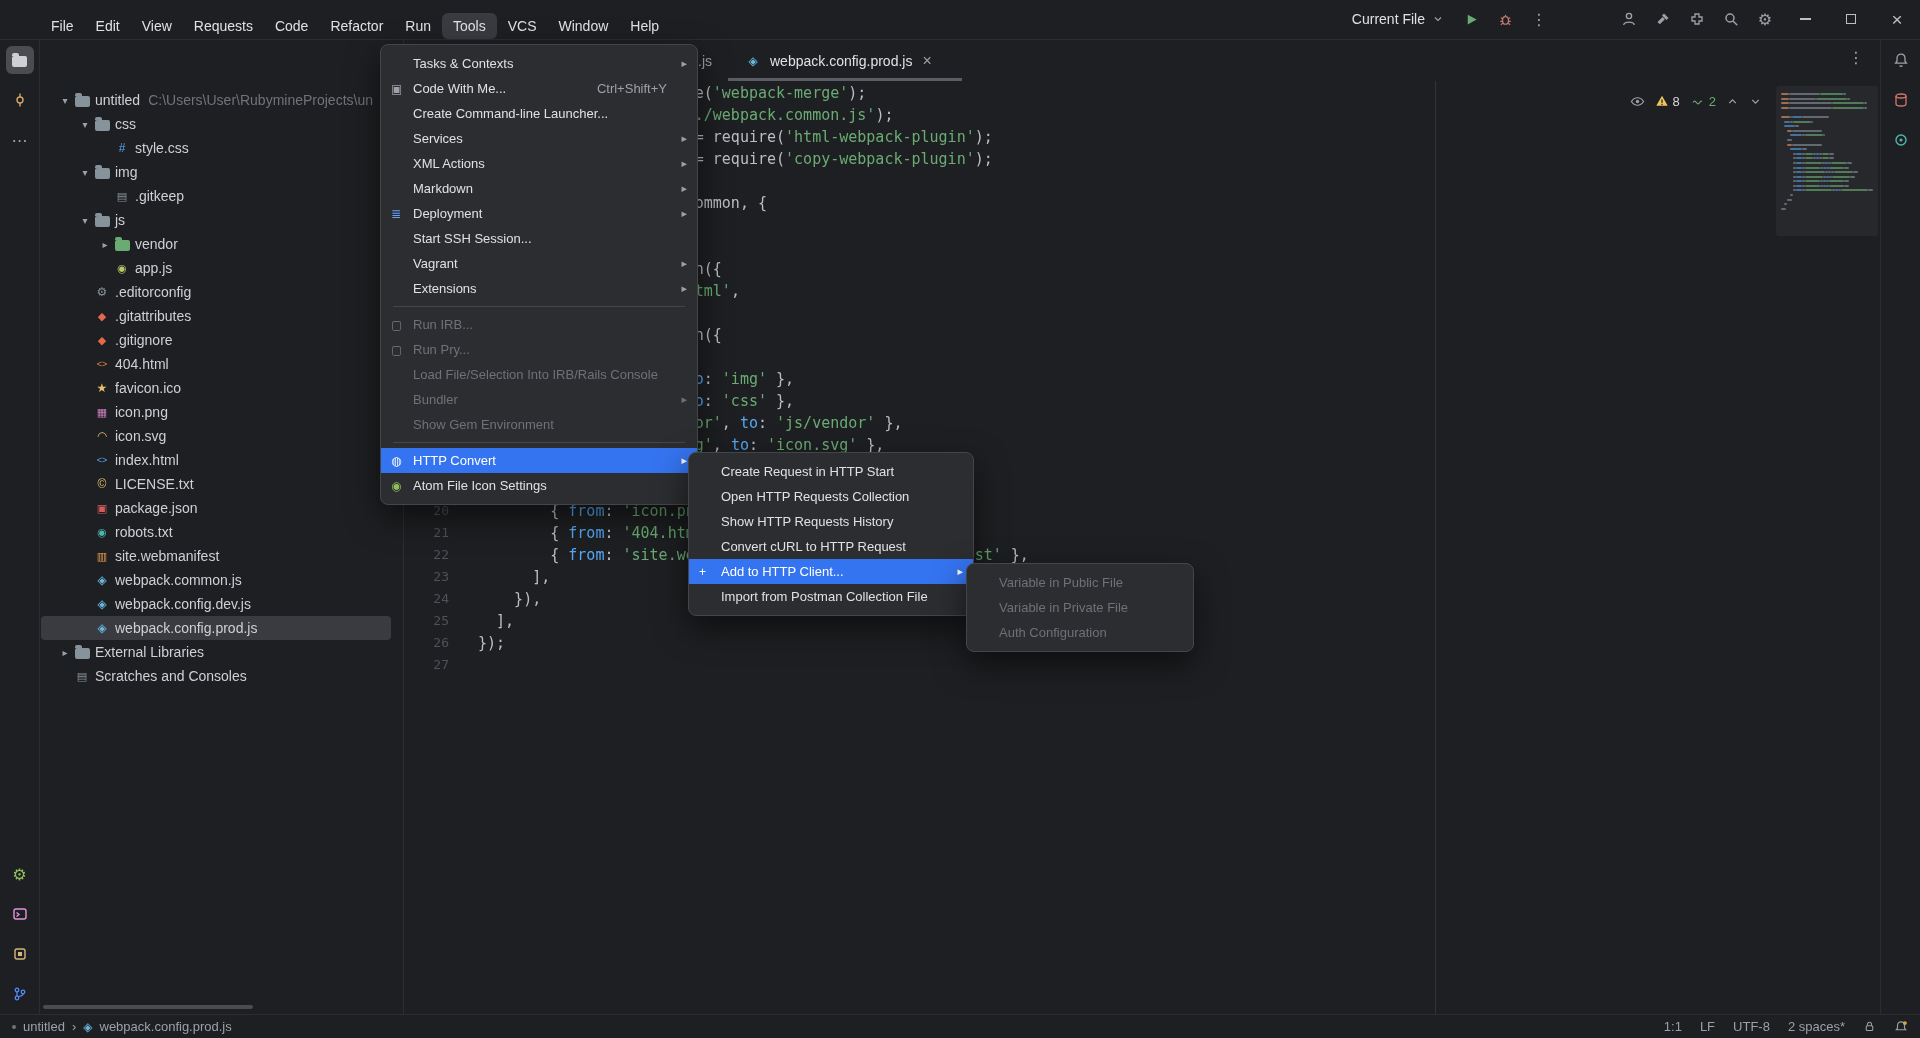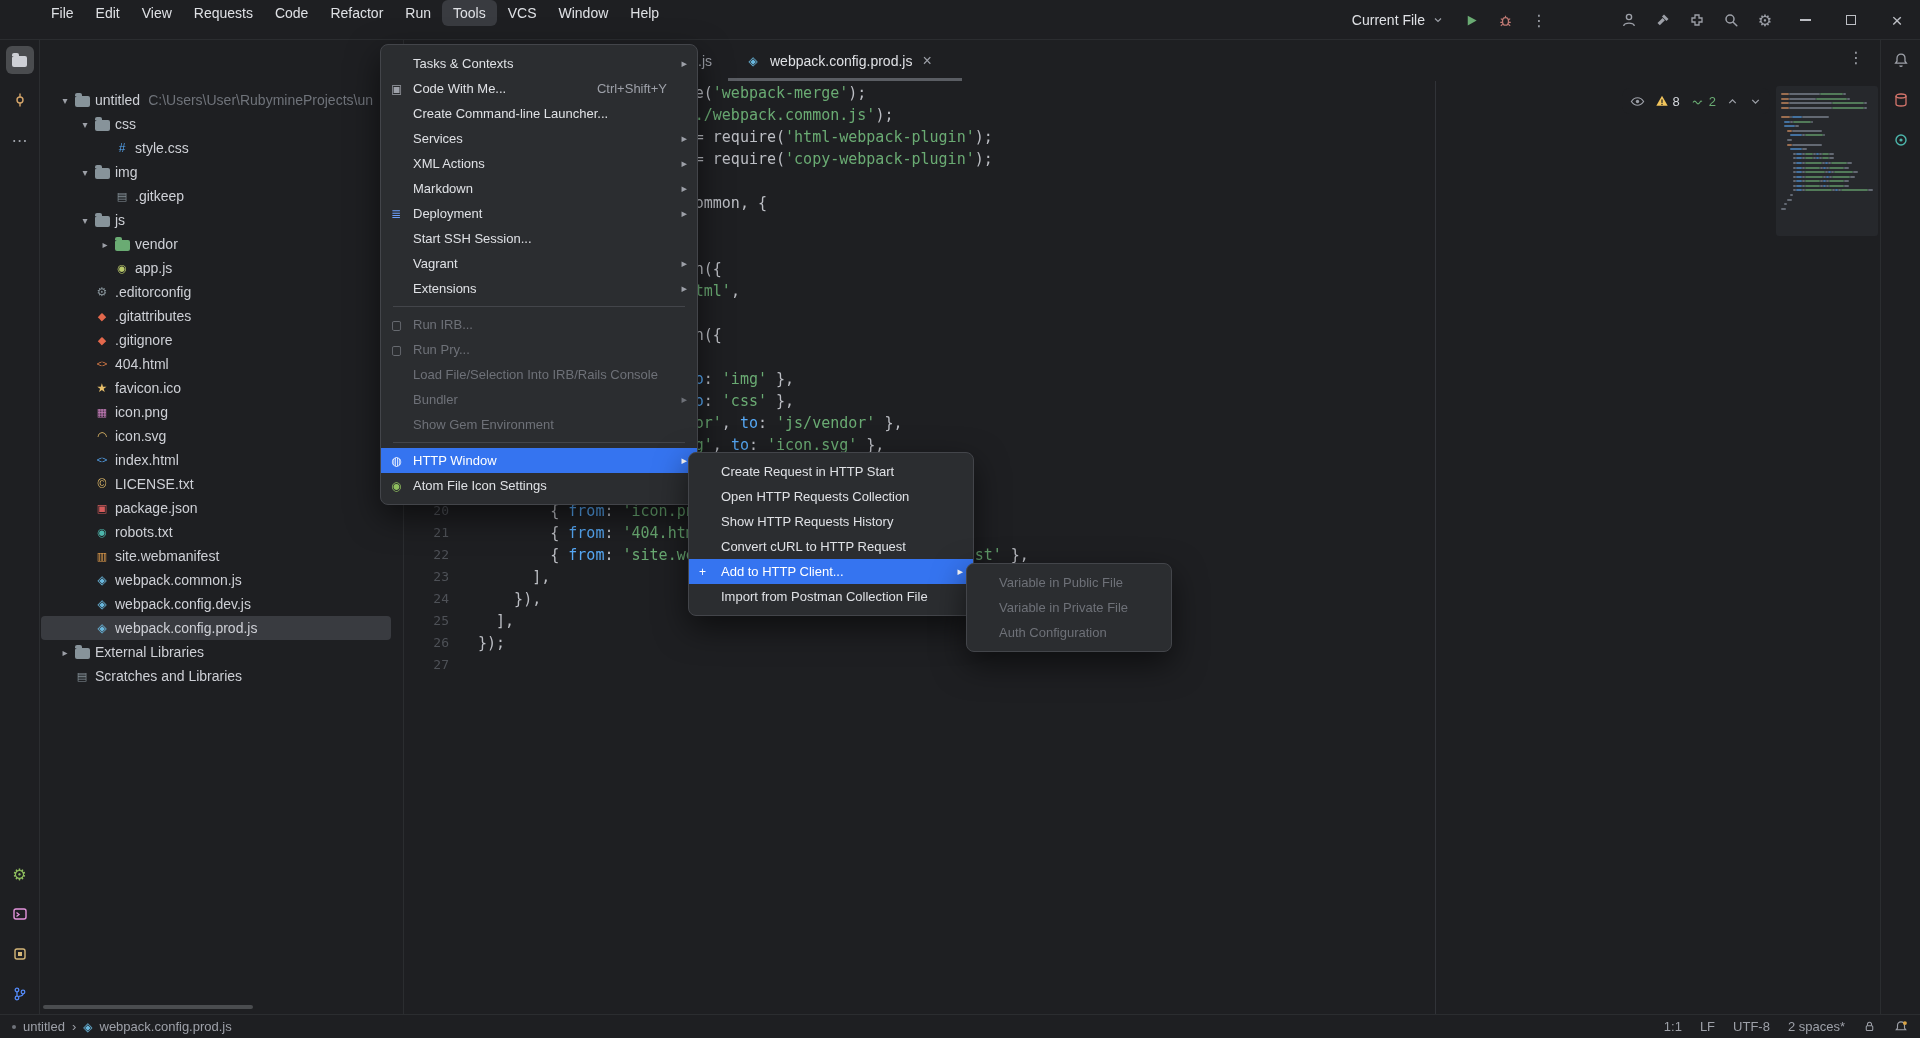--- a/index.html
+++ b/index.html
@@ -2,21 +2,21 @@
 <html><head>
 <meta charset="utf-8">
 <title>RubyMine – Tools menu</title>
 <style>
   * { box-sizing:border-box; margin:0; padding:0; }
   html,body { width:1920px; height:1038px; background:#1E1F22; overflow:hidden;
               font-family:"Liberation Sans","DejaVu Sans",sans-serif; color:#BCBEC4; }
   .app { position:relative; width:1920px; height:1038px; background:#1E1F22; overflow:hidden; }
 
   
-  .menubar { position:absolute; left:0; top:0; right:0; height:40px; display:flex; align-items:flex-start;
+  .menubar { position:absolute; left:0; top:0; right:0; height:40px; display:flex; align-items:flex-end;
              padding-left:40px; background:#1E1F22; border-bottom:1px solid #2B2D30; z-index:20; }
   .mb-items { display:flex; align-items:center; }
   .mb-item { padding:0 11px; height:26px; line-height:26px; border-radius:6px; font-size:14px; color:#DFE1E5; }
   .mb-item.open { background:#393B40; }
   .mb-right { margin-left:auto; display:flex; align-items:center; height:40px; }
   .runwidget { display:flex; align-items:center; gap:7px; padding:0 10px; font-size:14px; color:#DFE1E5; }
   .tb-ic { width:34px; height:40px; display:flex; align-items:center; justify-content:center; color:#9DA0A8; font-size:16px; }
   .tb-gap { width:56px; }
   .win-btn { width:46px; height:40px; display:flex; align-items:center; justify-content:center; color:#BCBEC4; }
   .win-min { width:11px; height:2px; background:#BCBEC4; }
@@ -86,21 +86,21 @@
   .mm-line { height:2px; margin-bottom:2.6px; display:flex; }
   .mm-sp { height:2px; flex:none; }
   .mm-tk { height:2px; border-radius:1px; flex:none; opacity:.85; }
   .mmc-p { background:#6E7480; } .mmc-s { background:#5B8A62; } .mmc-k { background:#B07A57; } .mmc-y { background:#4A7FB5; }
 
   
   .popup { position:absolute; background:#2B2D30; border:1px solid #43454A; border-radius:8px;
            padding:6px 0; box-shadow:0 12px 32px rgba(0,0,0,.55); font-size:13px; }
   #menu-tools { left:380px; top:44px;  width:318px; z-index:50; }
   #menu-http  { left:688px; top:452px; width:286px; z-index:60; }
-  #menu-add   { left:966px; top:563px; width:206px; z-index:70; }
+  #menu-add   { left:966px; top:563px; width:228px; z-index:70; }
   .menu-row { height:25px; display:flex; align-items:center; padding:0 10px; color:#DFE1E5; }
   .menu-ic { width:22px; flex:none; font-size:12px; }
   .menu-label { flex:1; white-space:nowrap; overflow:hidden; }
   .menu-shortcut { color:#9DA0A8; margin-left:20px; }
   .menu-arrow { width:10px; margin-left:10px; color:#9DA0A8; font-size:11px; text-align:right; }
   .menu-row.sel { background:#3574F0; color:#FFFFFF; }
   .menu-row.sel .menu-arrow, .menu-row.sel .menu-shortcut { color:#FFFFFF; }
   .menu-row.dis { color:#6E7178; }
   .menu-row.dis .menu-arrow { color:#6E7178; }
   .menu-sep { height:1px; background:#43454A; margin:5px 12px; }
@@ -402,21 +402,21 @@
           <span class="t-ch">▸</span>
           <span class="t-ic">
             <span class="fold" style="background: rgb(135, 147, 154);"></span>
           </span>
           <span class="t-label">External Libraries</span>
         </div>
         <div class="tree-row">
           <span class="t-ind" style="width: 16px;"></span>
           <span class="t-ch"></span>
           <span class="t-ic" style="color: rgb(135, 147, 154); font-size: 11px;">▤</span>
-          <span class="t-label">Scratches and Libraries</span>
+          <span class="t-label">Scratches and Consoles</span>
         </div>
       </div>
     <div class="h-thumb"></div>
   </div>
 
   <div class="tabbar" id="tabbar">
       <div class="tab tab-0">
         <span class="t-ic" style="color: rgb(185, 201, 106); font-size: 11px;">◉</span>
         <span class="tab-label">app.js</span>
       </div>
@@ -779,21 +779,21 @@
         <span class="menu-arrow">▸</span>
       </div>
       <div class="menu-row dis">
         <span class="menu-ic"></span>
         <span class="menu-label">Show Gem Environment</span>
         <span class="menu-arrow"></span>
       </div>
       <div class="menu-sep"></div>
       <div class="menu-row sel">
         <span class="menu-ic" style="color: rgb(255, 255, 255);">◍</span>
-        <span class="menu-label">HTTP Window</span>
+        <span class="menu-label">HTTP Convert</span>
         <span class="menu-arrow">▸</span>
       </div>
       <div class="menu-row">
         <span class="menu-ic" style="color: rgb(143, 190, 94);">◉</span>
         <span class="menu-label">Atom File Icon Settings</span>
         <span class="menu-arrow"></span>
       </div>
     </div>
   <div class="popup" id="menu-http">
       <div class="menu-row">

